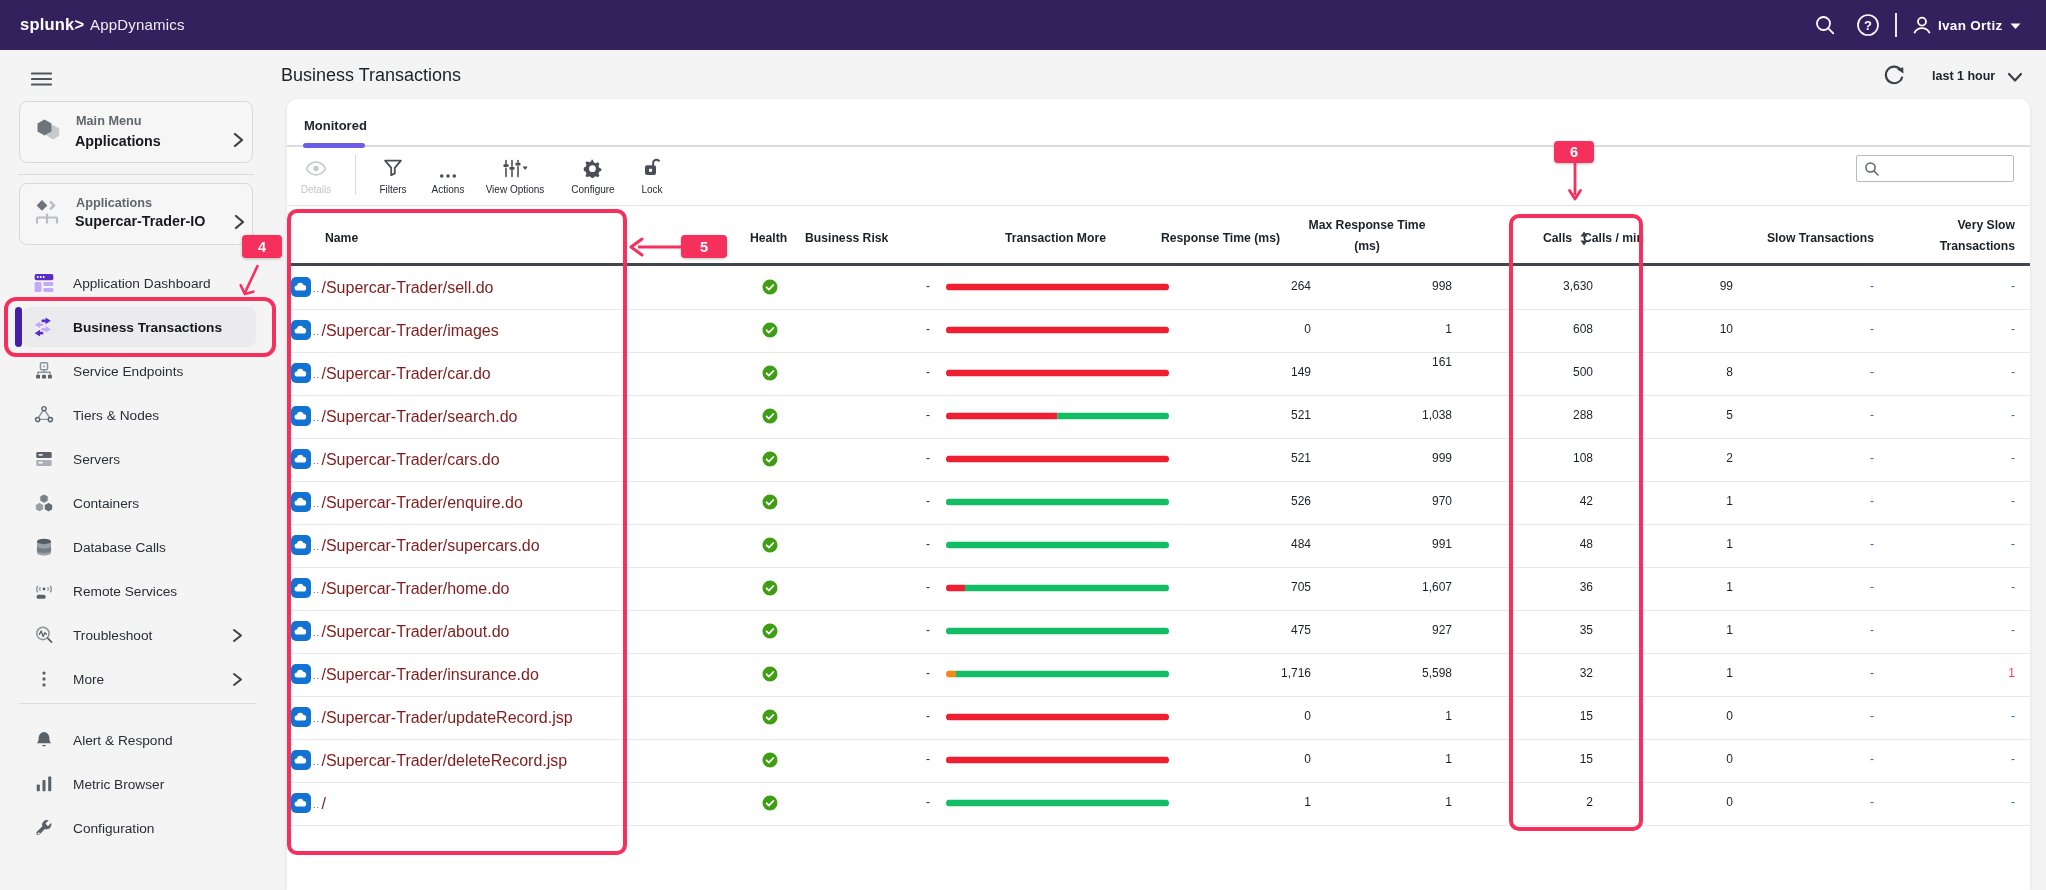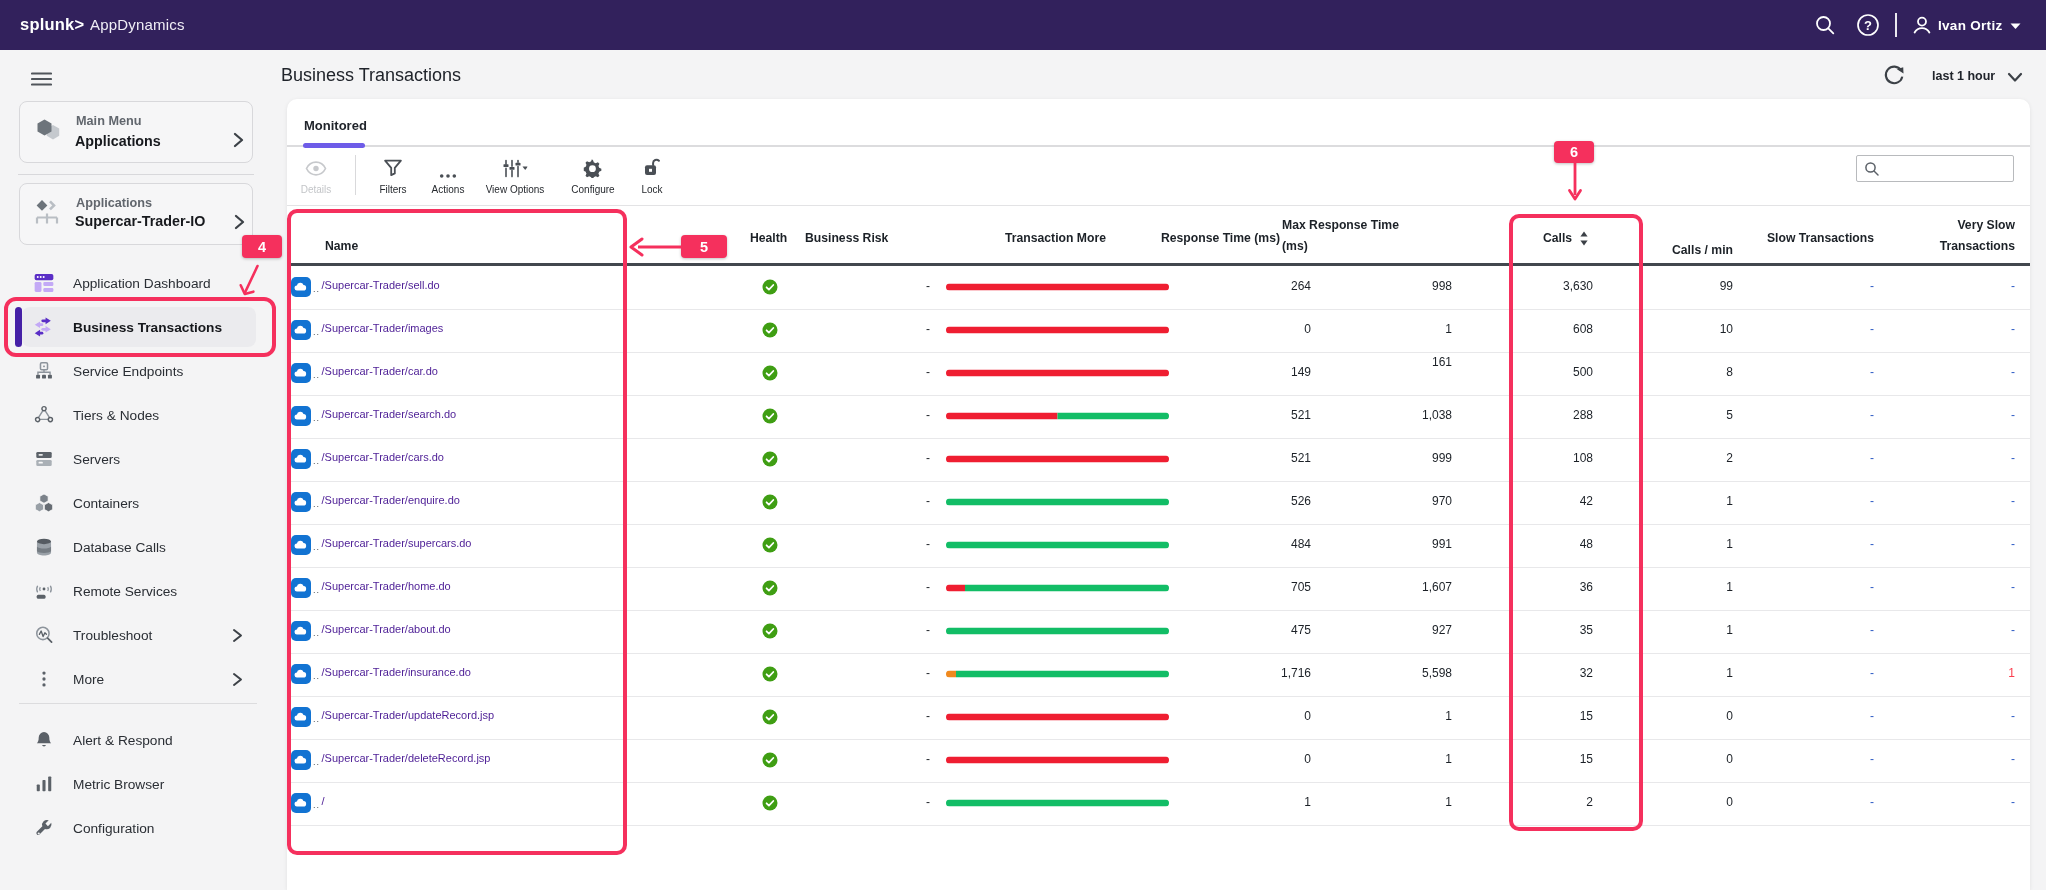--- a/index.html
+++ b/index.html
@@ -10,21 +10,21 @@
 .sidecard{border:1px solid #d8d8db;border-radius:8px;background:#f6f6f7;width:234px;left:19px}
 .sc-label{font-size:12.7px;font-weight:bold;color:#61666d}
 .sc-main{font-size:14.3px;font-weight:bold;color:#17191d;margin-top:2px}
 .menu-item{left:0;width:276px;height:44px;display:flex;align-items:center}
 .menu-item .mi-icon{width:22px;height:22px;margin-left:33px}
 .menu-item .mi-icon svg{width:22px;height:22px}
 .menu-item .mi-label{margin-left:18px;font-size:13.7px;color:#2a2e34}
 .card{left:287px;top:99px;width:1743px;height:791px;background:#fff;border-radius:10px 10px 0 0;box-shadow:0 1px 4px rgba(0,0,0,0.08)}
 .hdrcell{position:absolute;font-weight:bold;font-size:12.2px;color:#1c2127;line-height:21px}
 .num{position:absolute;font-size:12px;color:#1c2127;text-align:right}
-.rowname{position:absolute;font-size:11px;color:#4c1d95}
+.rowname{position:absolute;font-size:16px;color:#7f1d1d}
 .sep{position:absolute;left:0;width:1743px;height:1px;background:#e8e8ea}
 .ann{position:absolute;border:4px solid #f5305d;border-radius:10px;z-index:50}
 .badge{position:absolute;background:#f5305d;color:#fff;font-weight:bold;font-size:14.5px;display:flex;align-items:center;justify-content:center;border-radius:4px;z-index:51;box-shadow:0 1px 3px rgba(0,0,0,0.25)}
 </style></head><body>
 
 <div class="abs topbar">
 <div class="abs logo">splunk<span style="letter-spacing:-1px">&gt;</span><span class="ad">AppDynamics</span></div>
 <div class="abs" style="left:1813px;top:13px"><svg width="24" height="24" viewBox="0 0 24 24" style="">
         <circle cx="10.5" cy="10.5" r="6.5" fill="none" stroke="#fff" stroke-width="1.8"></circle>
         <path d="M15.3 15.3l5 5" stroke="#fff" stroke-width="1.8" stroke-linecap="round"></path>
@@ -257,32 +257,32 @@
       <rect x="5.5" y="10.8" width="3" height="3" fill="#fff"></rect>
       <path d="M9.6 7V5.1a3.4 3.4 0 015.8-2.4" fill="none" stroke="#4a4f55" stroke-width="2" stroke-linecap="round"></path>
     </svg></div>
 <div class="abs" style="left:652px;top:184px;transform:translateX(-50%);font-size:10px;color:#26292e;white-space:nowrap">Lock</div>
 <div class="abs" style="left:287px;top:205px;width:1743px;height:1px;background:#e3e3e5"></div>
 <div class="abs" style="left:1856px;top:155px;width:158px;height:27px;border:1px solid #b8babd;border-radius:2px;background:#fff"></div>
 <svg class="abs" style="left:1864px;top:161px" width="16" height="16">
     <circle cx="6.5" cy="6.5" r="4.6" fill="none" stroke="#5b6168" stroke-width="1.5"></circle>
     <path d="M10 10l4 4" stroke="#5b6168" stroke-width="1.5" stroke-linecap="round"></path>
   </svg>
-<div class="abs hdrcell" style="left:325px;top:236px">Name</div>
+<div class="abs hdrcell" style="left:325px;top:228px">Name</div>
 <div class="abs hdrcell" style="left:750px;top:228px">Health</div>
 <div class="abs hdrcell" style="left:805px;top:228px">Business Risk</div>
 <div class="abs hdrcell" style="left:1005px;top:228px">Transaction More</div>
 <div class="abs hdrcell" style="left:1161px;top:228px;width:150px;text-align:left">Response Time (ms)</div>
-<div class="abs hdrcell" style="left:1282px;top:215px;width:170px;text-align:left">Max Response Time<br>(ms)</div>
+<div class="abs hdrcell" style="left:1282px;top:215px;width:170px;text-align:center">Max Response Time<br>(ms)</div>
 <div class="abs hdrcell" style="left:1543px;top:228px">Calls</div>
 <svg class="abs" style="left:1579px;top:230.5px;z-index:2" width="10" height="15">
     <path d="M5 0.5l3.6 5H1.4z" fill="#3c4147"></path>
     <path d="M5 14.5l3.6-5H1.4z" fill="#3c4147"></path>
   </svg>
-<div class="abs hdrcell" style="left:1583px;top:240px;width:150px;text-align:right">Calls / min</div>
+<div class="abs hdrcell" style="left:1583px;top:228px;width:150px;text-align:left">Calls / min</div>
 <div class="abs hdrcell" style="left:1724px;top:228px;width:150px;text-align:right">Slow Transactions</div>
 <div class="abs hdrcell" style="left:1845px;top:215px;width:170px;text-align:right">Very Slow<br>Transactions</div>
 <div class="abs" style="left:287px;top:263px;width:1743px;height:2.5px;background:#42474e"></div>
 <div class="sep" style="left:287px;top:308.5px"></div>
 <div class="abs" style="left:291px;top:277.0px">
     <svg width="20" height="20" style="display:block">
       <rect x="0" y="0" width="20" height="20" rx="5" fill="#1273d2"></rect>
       <path d="M6.2 13.6a2.5 2.5 0 01-.3-5 3.4 3.4 0 016.6-.6 2.8 2.8 0 01-.3 5.6z" fill="#fff"></path>
     </svg>
   </div>

